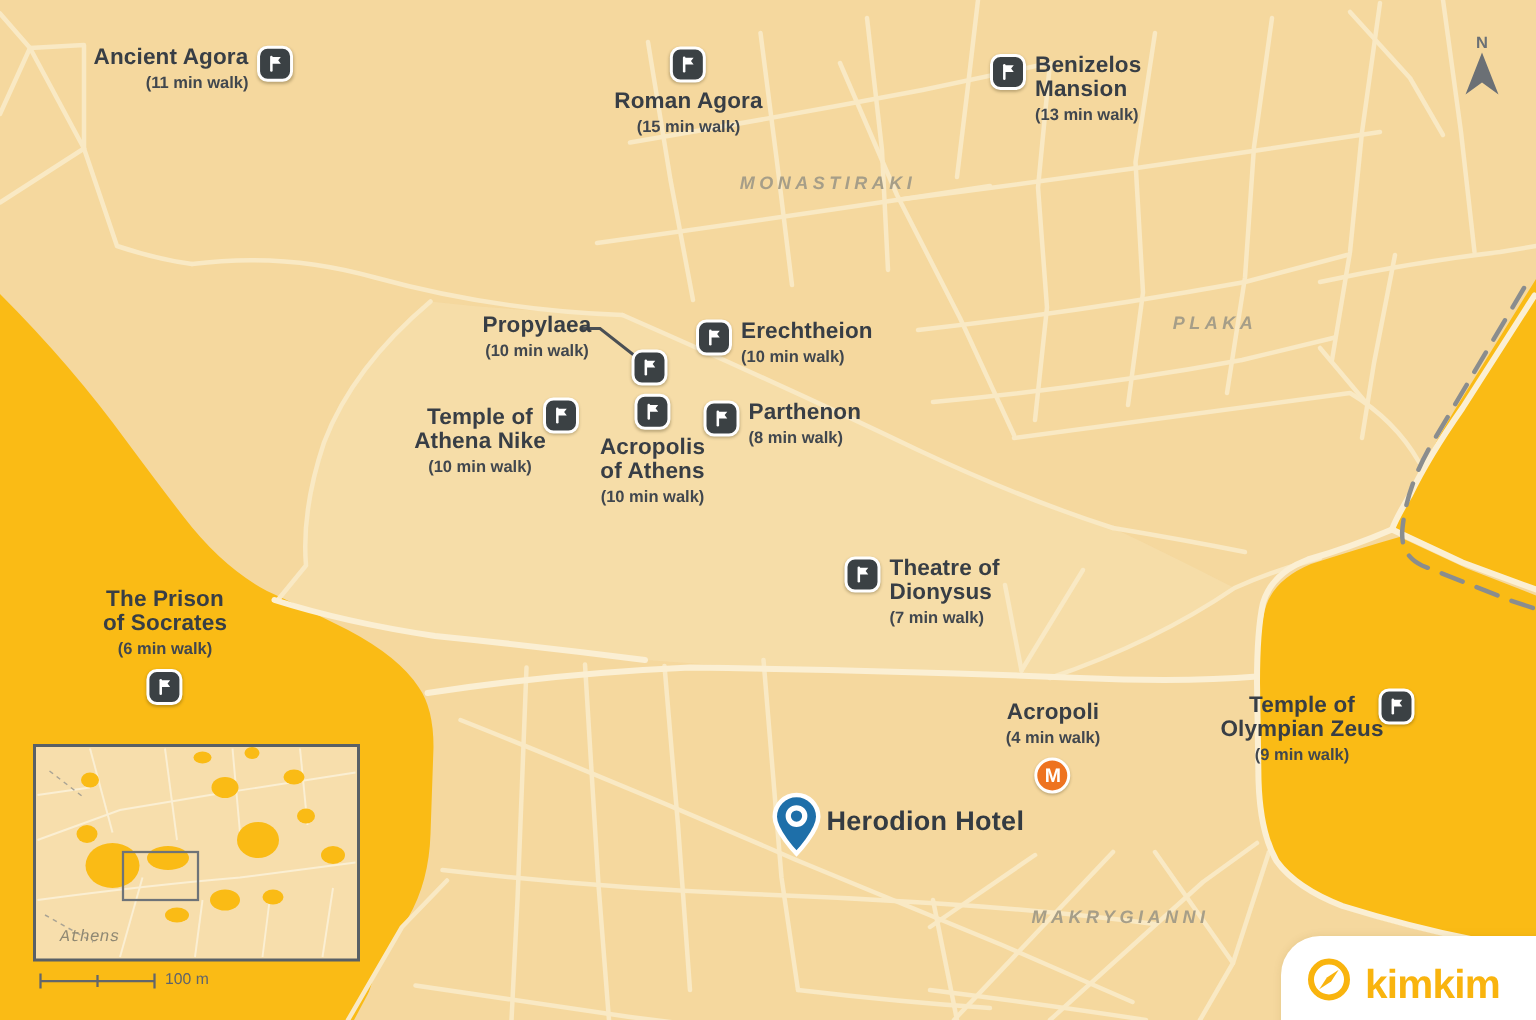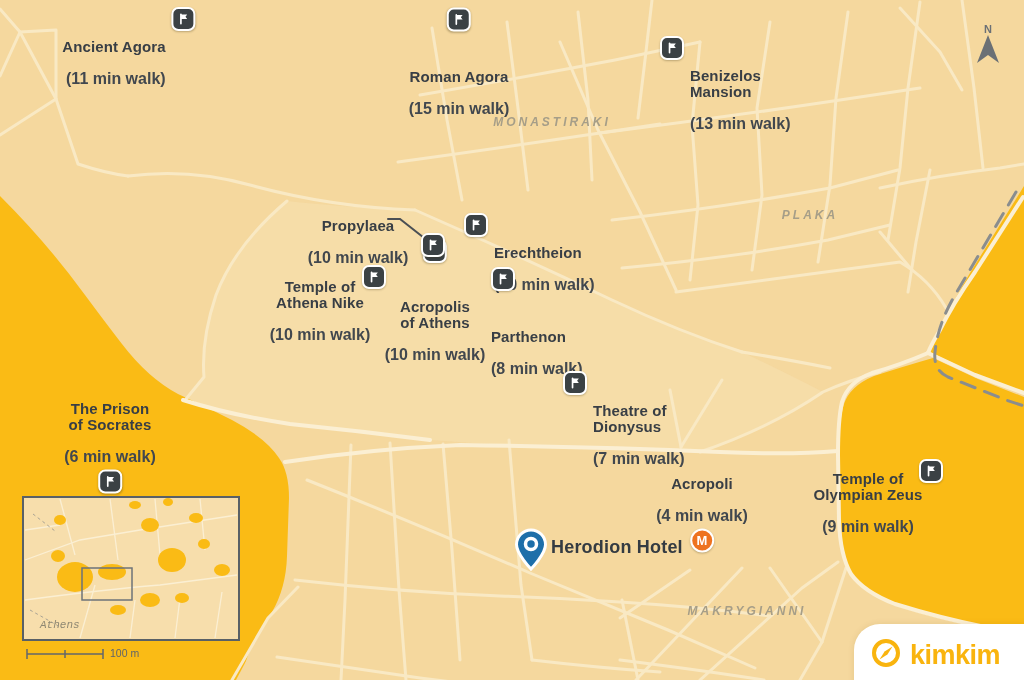--- a/index.html
+++ b/index.html
@@ -10,25 +10,25 @@
     -webkit-font-smoothing:antialiased;
   }
   #map-svg{position:absolute;left:0;top:0;}
 
   
   .poi{position:absolute;display:flex;z-index:5;}
   .poi-col{display:flex;flex-direction:column;align-items:center;}
   .poi-row{flex-direction:row;align-items:flex-start;gap:6px;}
   .poi-name{
     font-size:15px;font-weight:bold;color:#383E45;line-height:16px;
-    white-space:pre-line;letter-spacing:.1px;margin-top:32px;
+    white-space:pre-line;letter-spacing:.1px;
   }
   .poi-walk{
-    font-size:16px;font-weight:bold;color:#41474E;line-height:16px;
-    white-space:nowrap;margin-top:16px;
+    font-size:11px;font-weight:bold;color:#41474E;line-height:16px;
+    white-space:nowrap;margin-top:1px;
   }
   .ta-c{text-align:center;} .ta-r{text-align:right;} .ta-l{text-align:left;}
 
   
   .flag{
     width:20px;height:20px;background:#3B4144;border:2px solid #fff;
     border-radius:7px;box-shadow:0 1px 2px rgba(60,50,20,.30);
     display:flex;align-items:center;justify-content:center;flex:0 0 auto;
   }
   .flag svg{display:block;}
@@ -86,21 +86,21 @@
   
   #poi-ancient-agora{left:129px;top:47px;transform:translate(-50%,-50%);}
   #poi-roman-agora{left:459px;top:62px;transform:translate(-50%,-50%);}
   #poi-benizelos{left:660px;top:36px;}
   #poi-propylaea{left:358px;top:226px;transform:translate(-50%,-50%);}
   #flag-propylaea{left:421px;top:233px;}
   #poi-erechtheion{left:464px;top:213px;}
   #poi-athena-nike{left:320px;top:295px;transform:translate(-50%,-50%);}
   #flag-athena-nike{left:362px;top:265px;}
   #poi-acropolis{left:435px;top:301px;transform:translate(-50%,-50%);}
-  #poi-parthenon{left:491px;top:267px;flex-direction:column;}
+  #poi-parthenon{left:469px;top:267px;}
   #poi-theatre{left:563px;top:371px;}
   #poi-prison{left:110px;top:431px;transform:translate(-50%,-50%);}
   #poi-olympian{left:868px;top:487px;transform:translate(-50%,-50%);}
   #flag-olympian{left:919px;top:459px;}
   #poi-acropoli-metro{left:702px;top:498px;transform:translate(-50%,-50%);}
 </style>
 </head>
 <body>
 
 <div id="stage">

